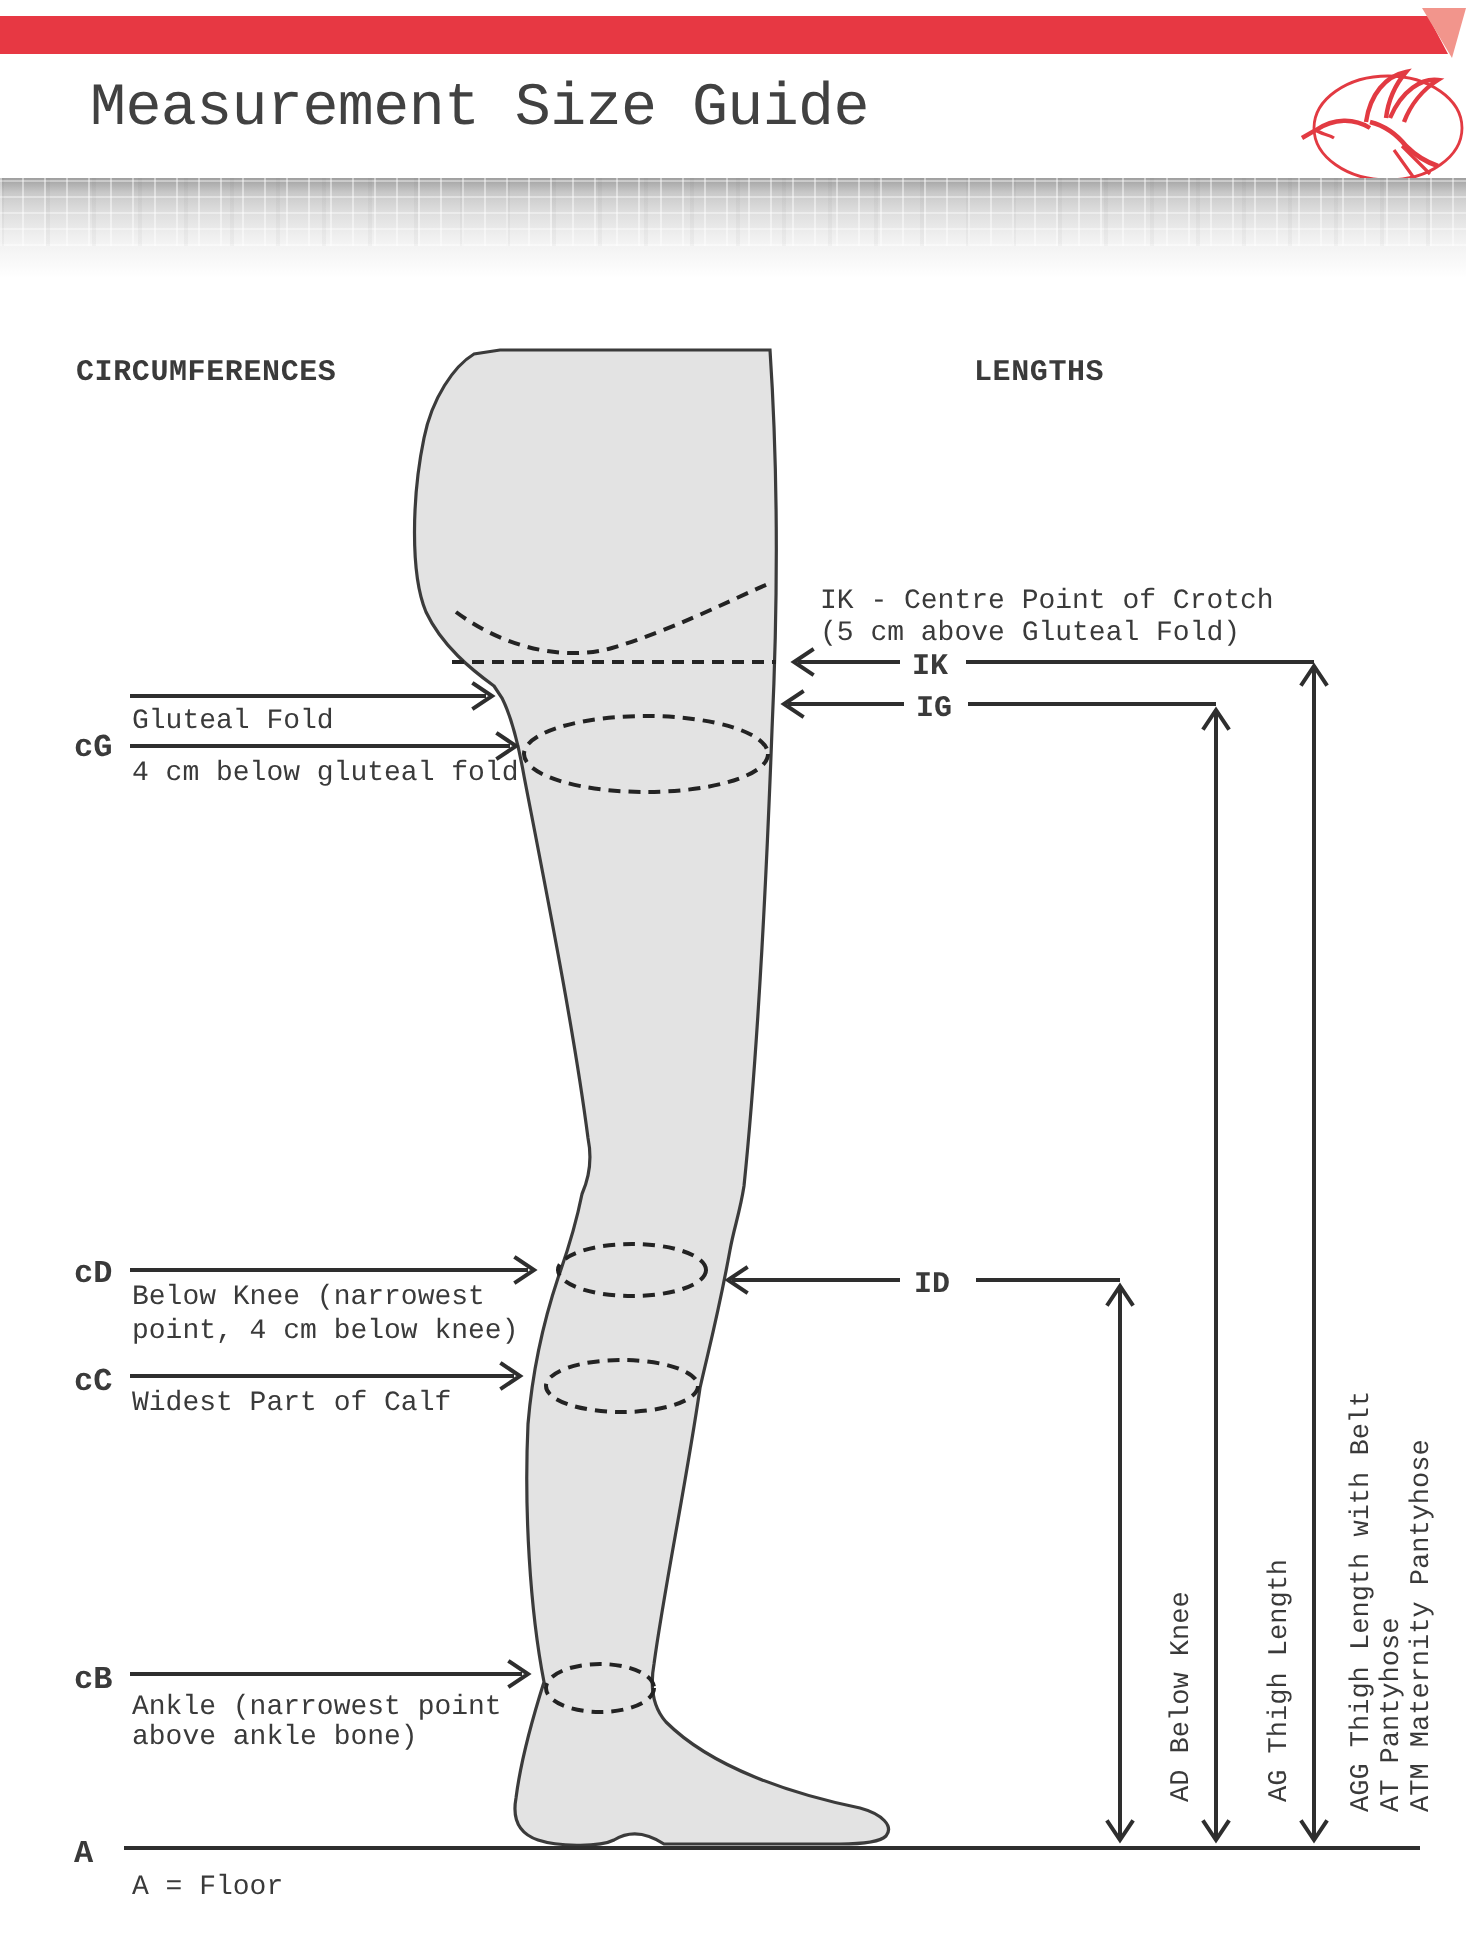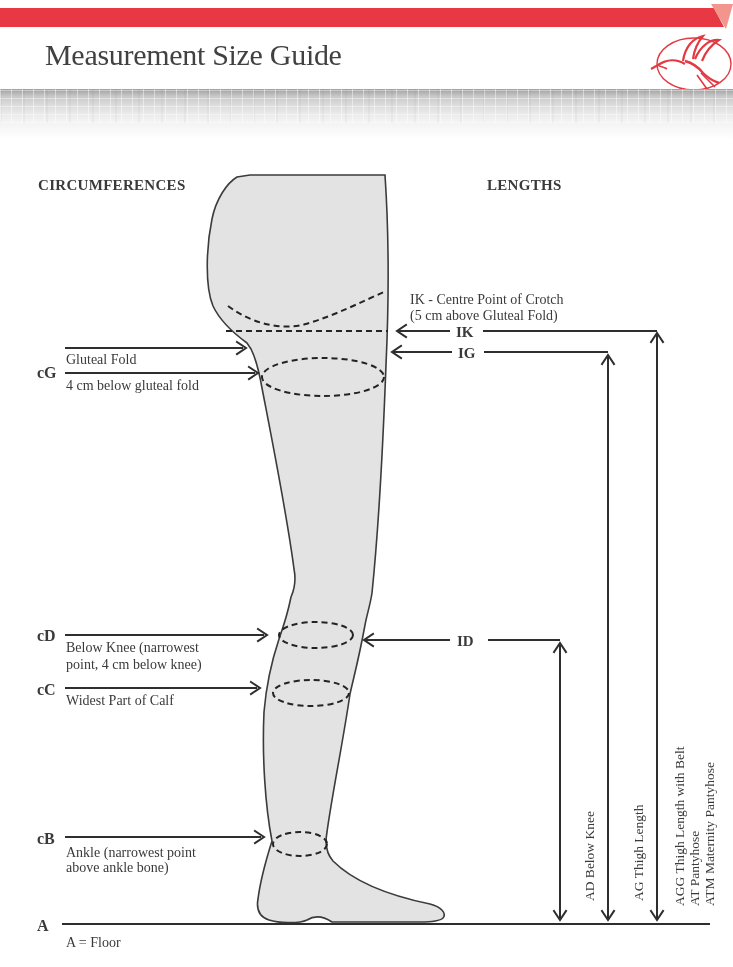--- a/index.html
+++ b/index.html
@@ -1,18 +1,18 @@
 <!DOCTYPE html>
 <html><head>
 <meta charset="utf-8">
 <style>
   html,body{margin:0;padding:0;background:#fff;}
   .page{
     position:relative;width:733px;height:967px;background:#fff;overflow:hidden;
-    font-family:Liberation Serif, serif;color:#3a3a3a;
+    font-family:Liberation Mono, monospace;color:#3a3a3a;
   }
   .redbar-svg{position:absolute;top:0;left:0;}
   .title{
     position:absolute;left:45px;top:38px;font-size:30px;letter-spacing:-0.3px;
     color:#414141;font-weight:400;white-space:nowrap;
   }
   .logo-svg{position:absolute;left:645px;top:31px;}
   .texture-band{
     position:absolute;left:0;top:89px;width:733px;height:34px;
     background:

